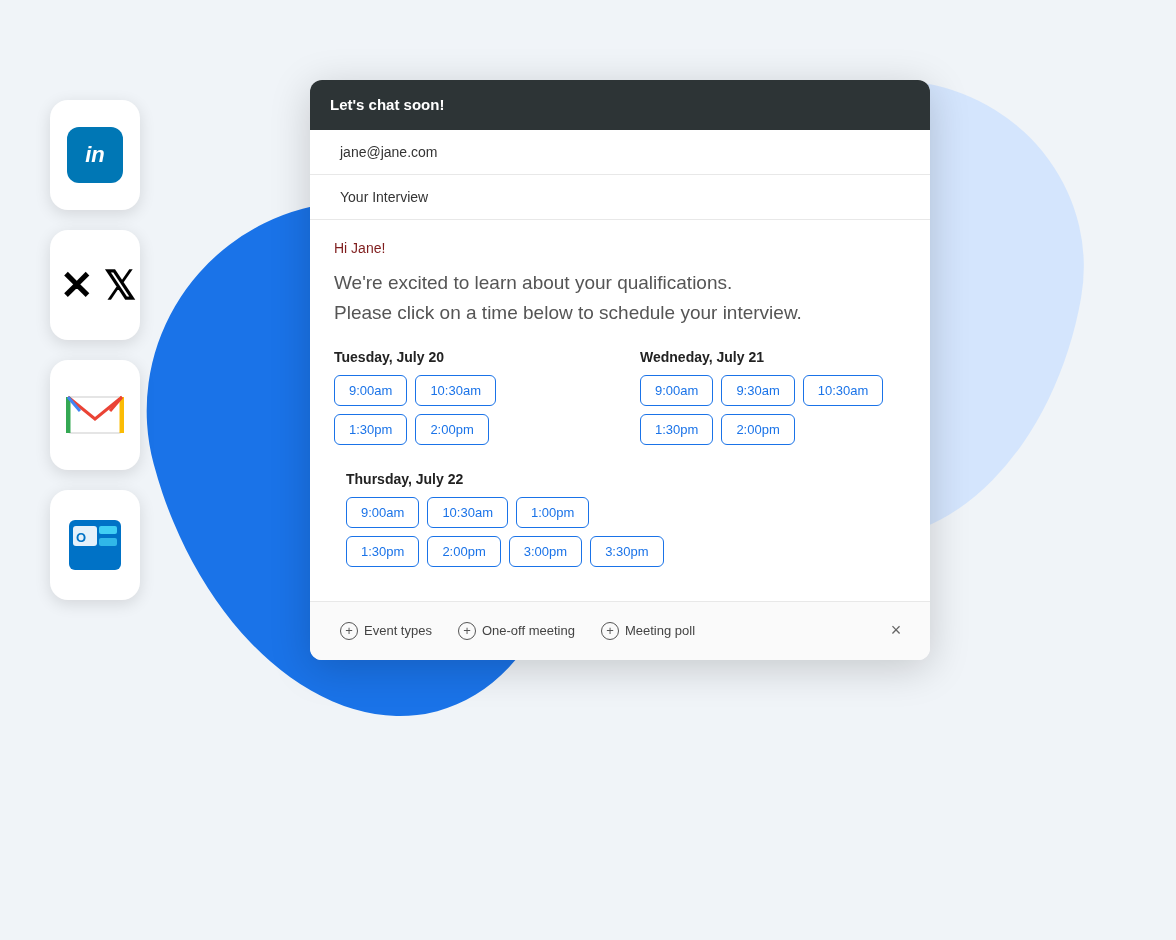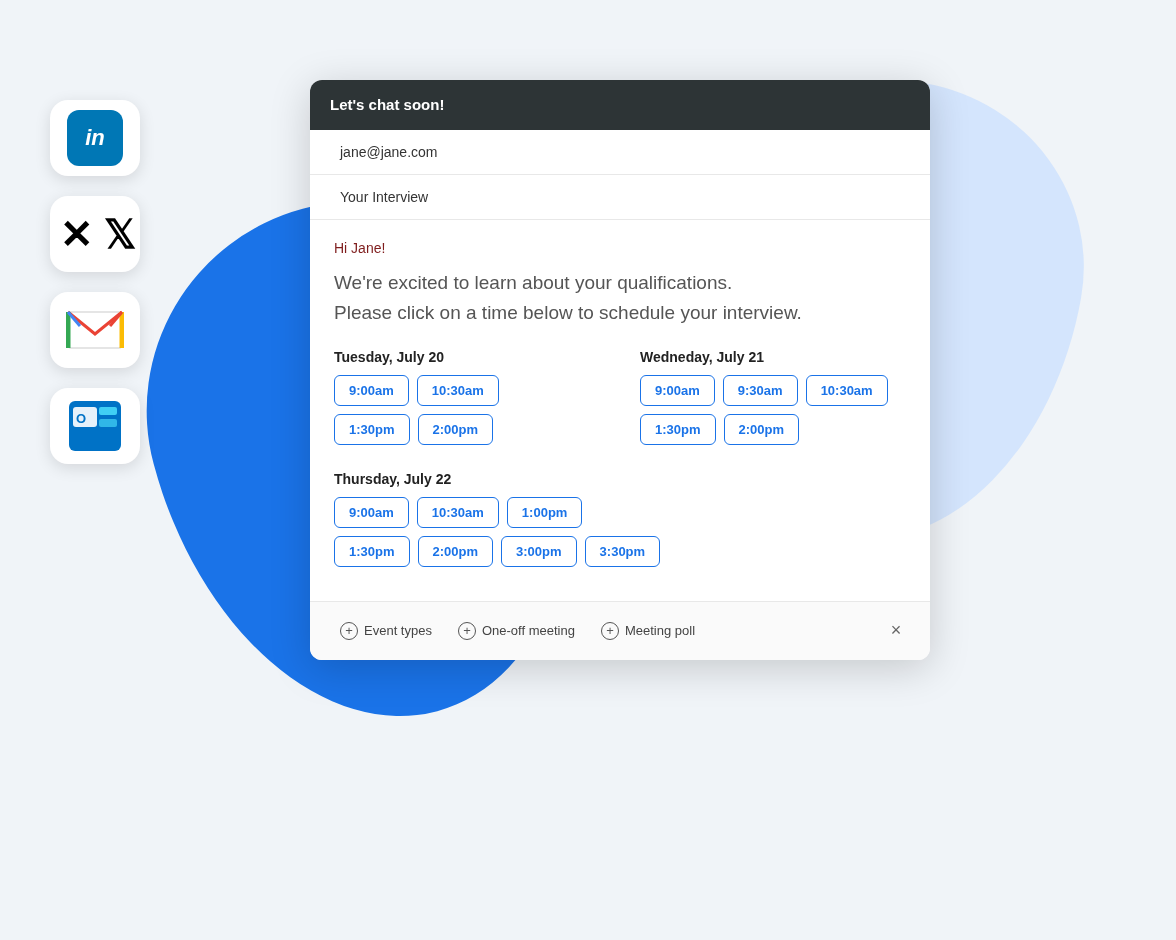--- a/index.html
+++ b/index.html
@@ -42,21 +42,21 @@
       position: absolute;
       left: 50px;
       top: 100px;
       display: flex;
       flex-direction: column;
       gap: 20px;
       z-index: 10;
     }
     .social-icon-box {
       width: 90px;
-      height: 76px;
+      height: 110px;
       background: white;
       border-radius: 18px;
       display: flex;
       align-items: center;
       justify-content: center;
       box-shadow: 0 4px 16px rgba(0,0,0,0.12);
     }
 
     
     .linkedin-circle {
@@ -110,20 +110,21 @@
       margin-bottom: 12px;
     }
     .email-text {
       font-size: 19px;
       color: #555;
       line-height: 1.6;
       margin-bottom: 20px;
     }
     .day-section {
       margin-bottom: 18px;
+      margin-left: 12px;
     }
     .day-label {
       font-size: 14px;
       font-weight: 700;
       color: #222;
       margin-bottom: 10px;
     }
     .time-row {
       display: flex;
       flex-wrap: wrap;
@@ -131,21 +132,21 @@
       margin-bottom: 8px;
     }
     .time-btn {
       border: 1.5px solid #1a73e8;
       border-radius: 6px;
       padding: 7px 14px;
       font-size: 13px;
       color: #1a73e8;
       background: white;
       cursor: pointer;
-      font-weight: 700;
+      font-weight: 400;
     }
 
     .days-container {
       display: flex;
       gap: 40px;
       margin-bottom: 18px;
     }
     .day-col {
       flex: 1;
     }

